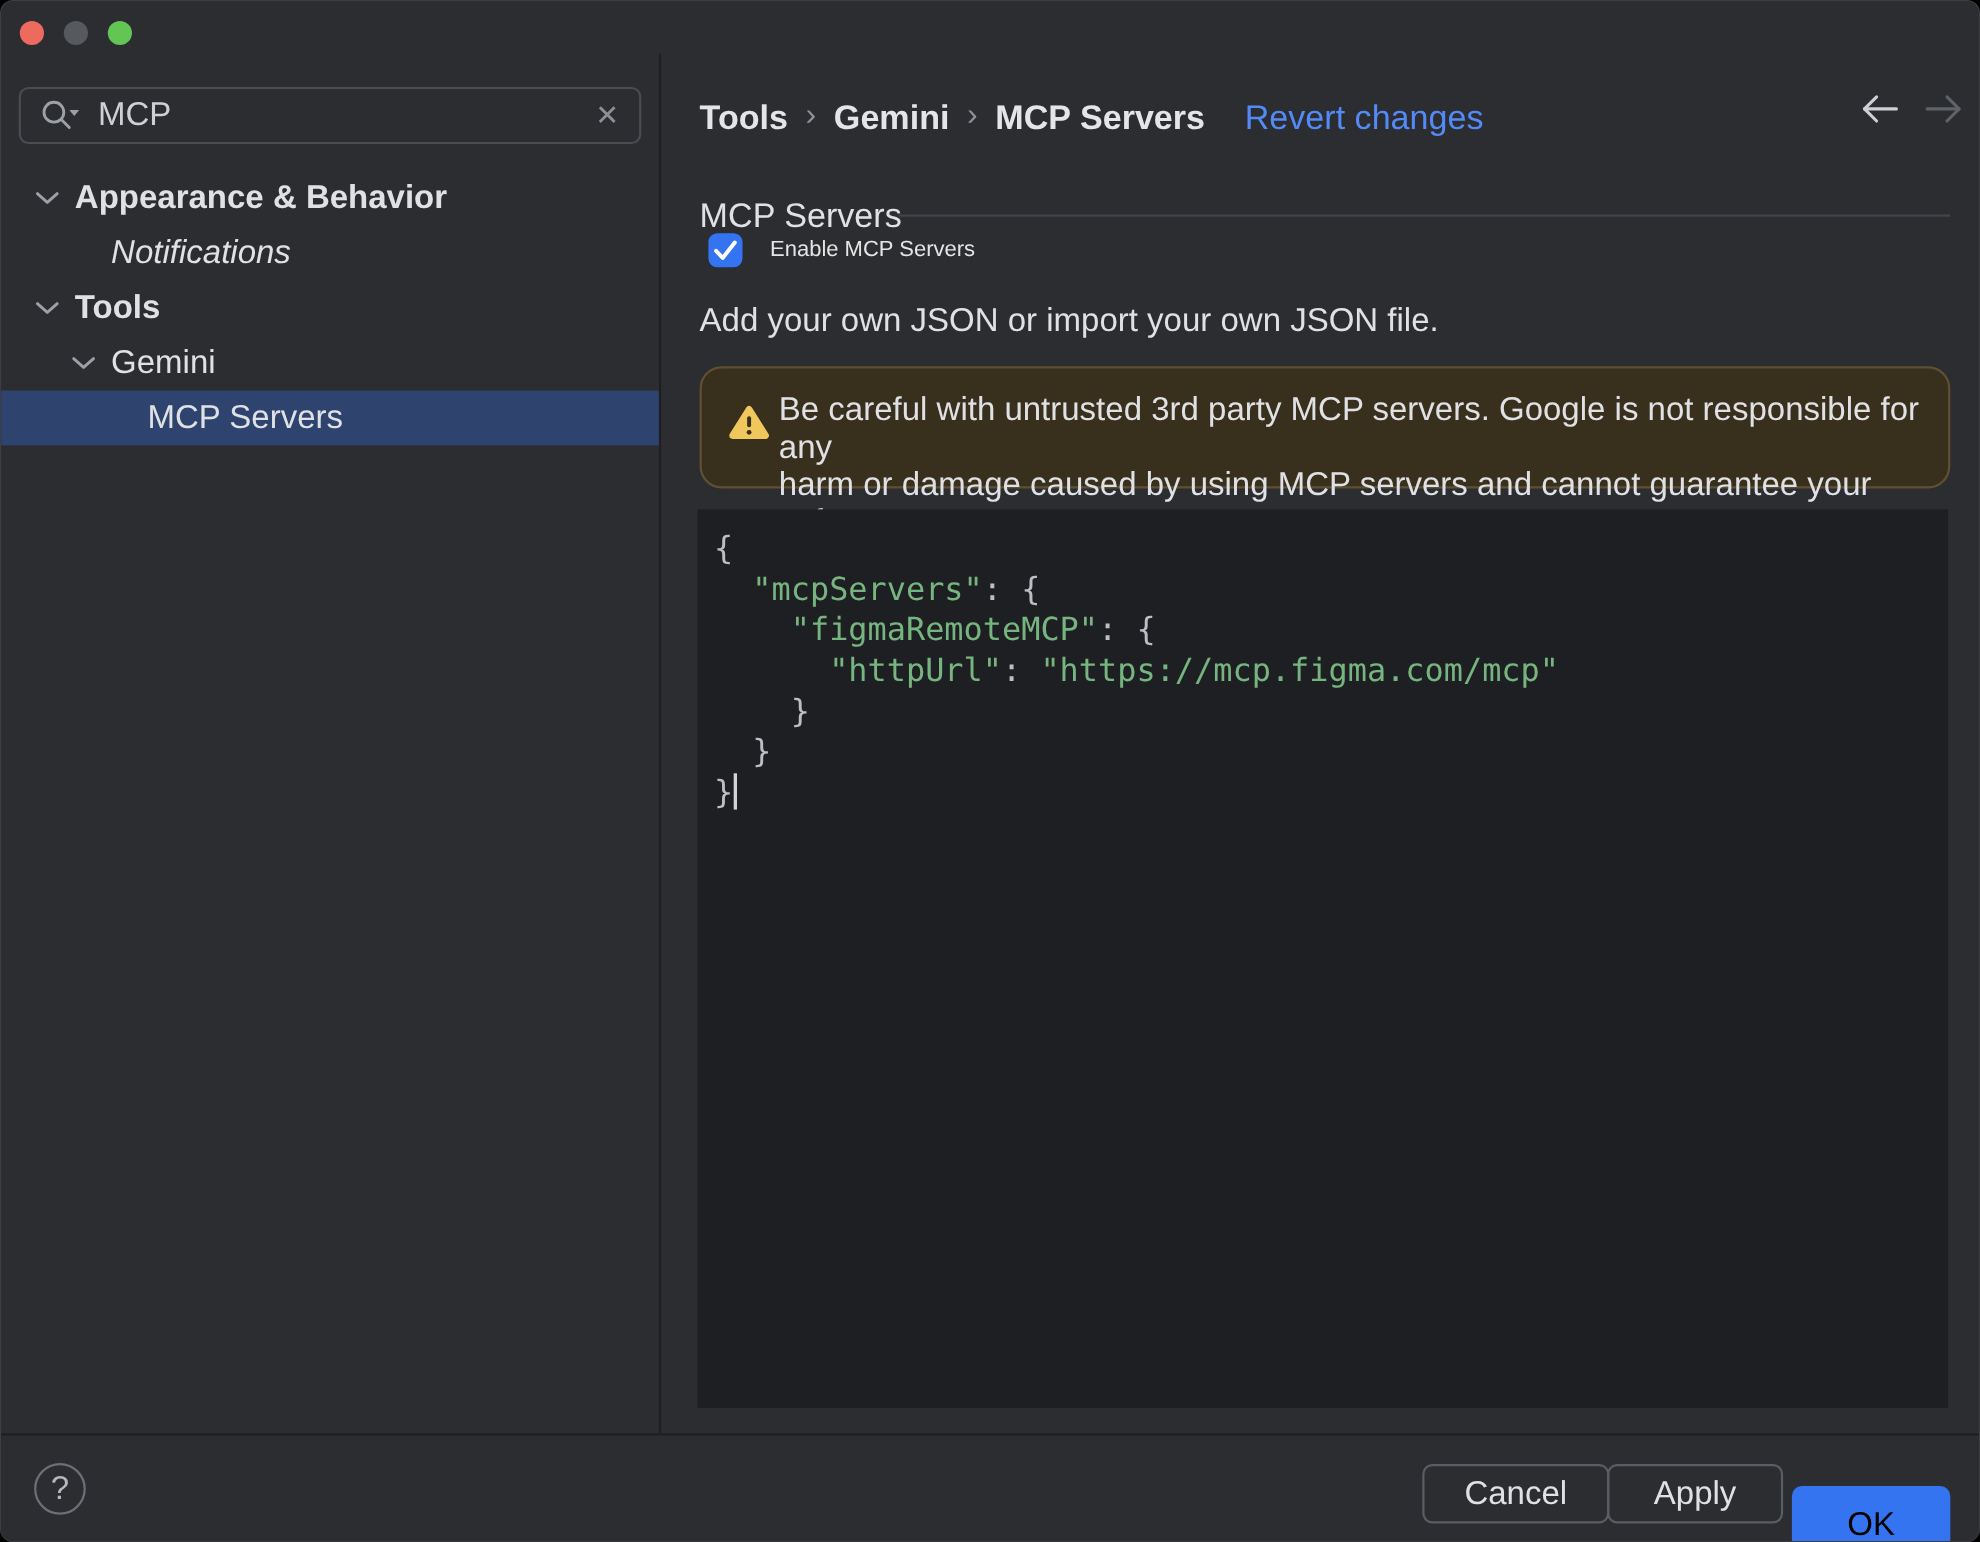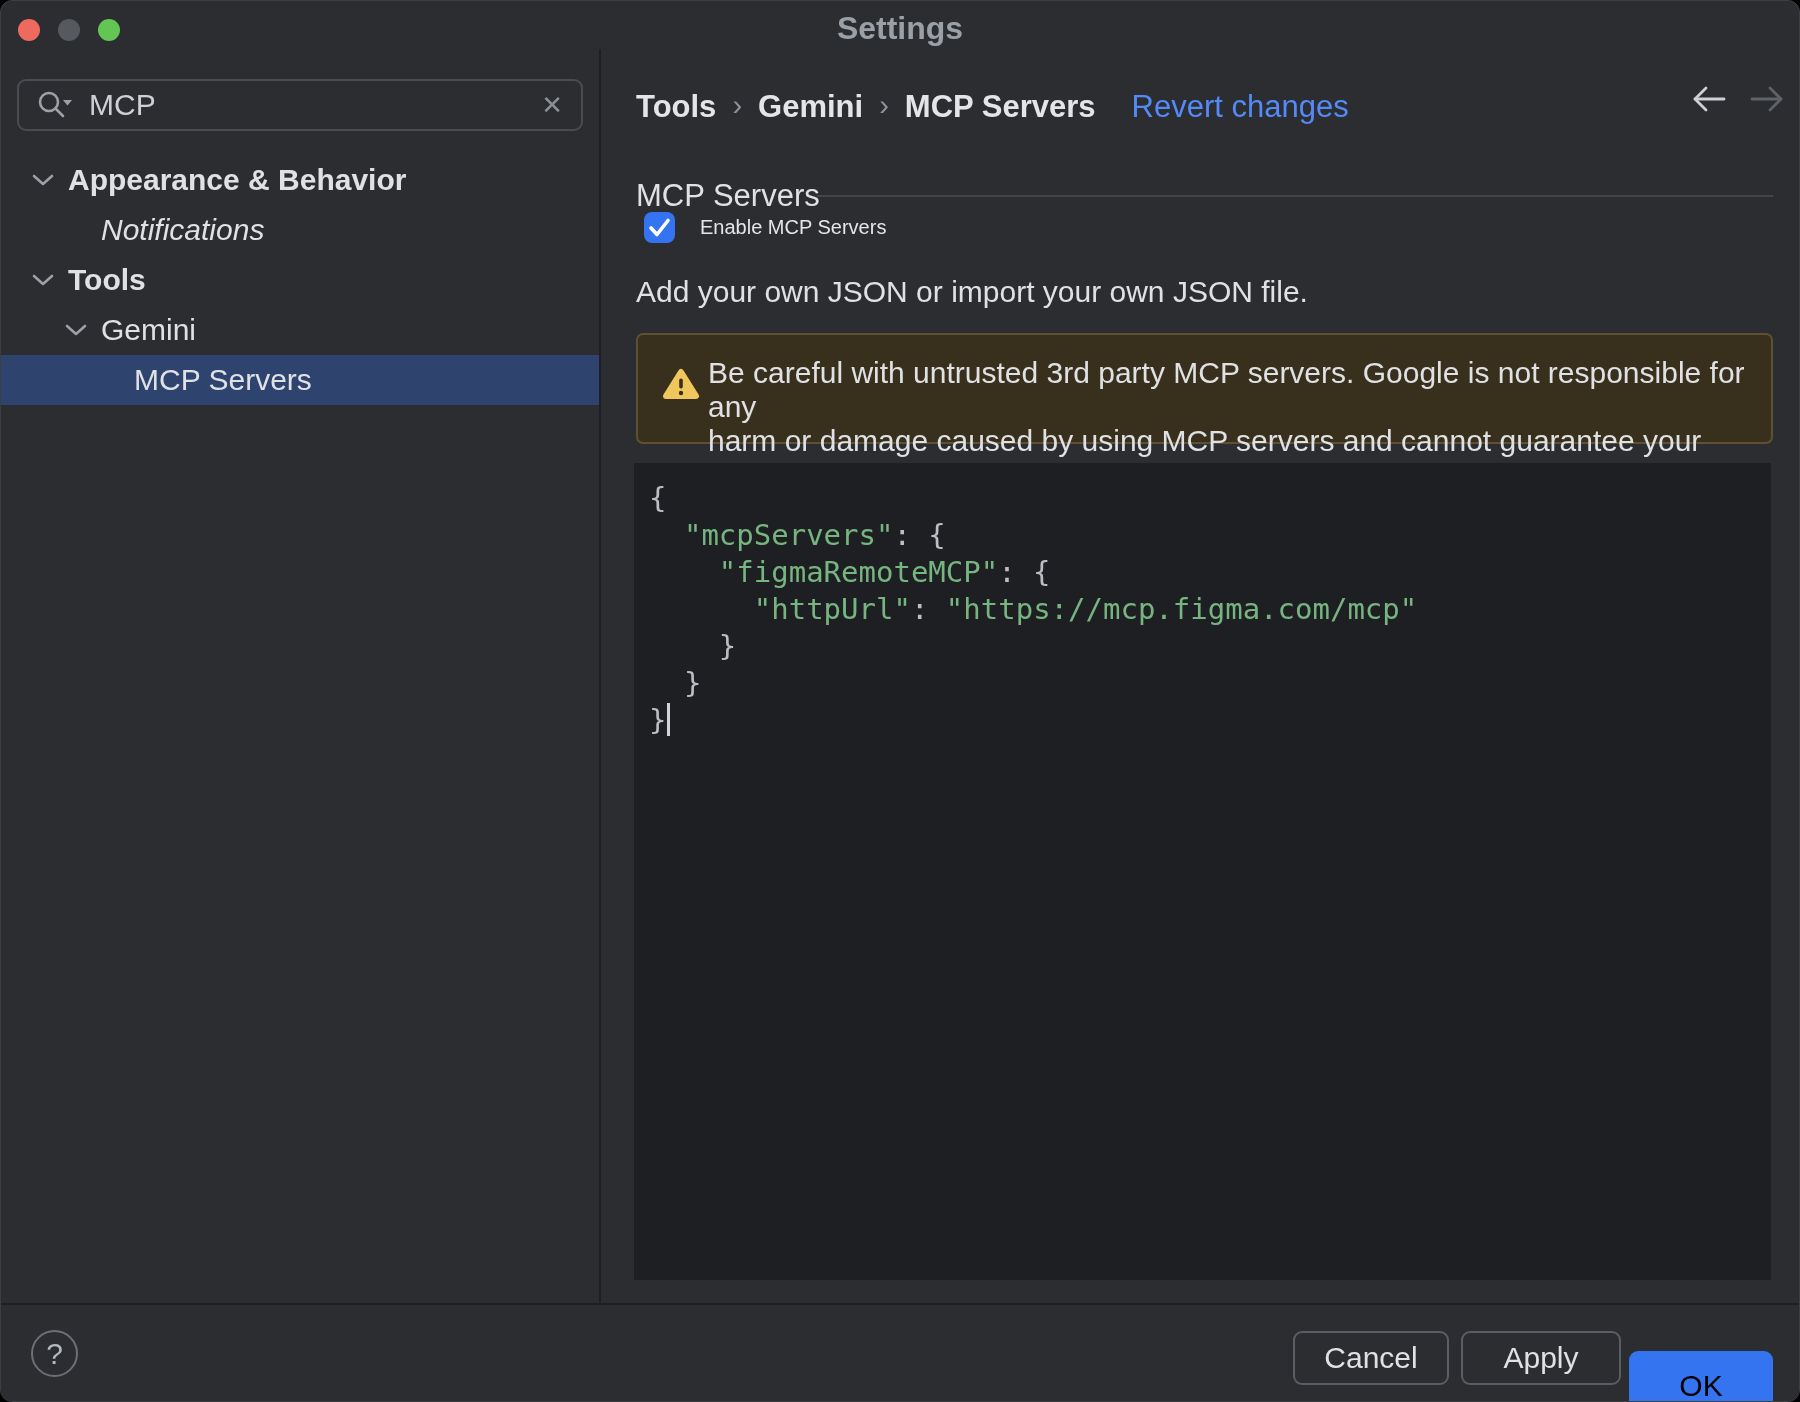--- a/index.html
+++ b/index.html
@@ -46,52 +46,51 @@
   .checkbox{position:absolute;left:41px;top:163px;width:31px;height:31px;
     border-radius:8px;background:var(--accent,#3574f0);display:flex;
     align-items:center;justify-content:center;}
   .checkbox-label{position:absolute;left:97px;top:163px;font-size:20px;line-height:31px;color:#e5e5e5;}
   .hint{position:absolute;left:33px;top:226px;font-size:30px;color:#dfe1e5;}
   .btn{font-family:"Liberation Sans",sans-serif;font-size:30px;color:#dfe1e5;
     background:transparent;border:2px solid #5a5d63;border-radius:9px;margin:0;padding:0;}
   .import-btn{position:absolute;left:666px;top:215px;width:257px;height:54px;}
   .warning{position:absolute;left:33px;top:284px;width:1137px;height:111px;
     background:var(--warning-bg,#38301d);border:2px solid var(--warning-border,#5f5033);
-    border-radius:7px;}
+    border-radius:20px;}
   .warning-icon{position:absolute;left:24px;top:32px;line-height:0;}
   .warning-text{position:absolute;left:70px;top:21px;font-size:30px;line-height:34px;color:#e0e1e4;}
   .editor{position:absolute;left:31px;top:414px;width:1137px;height:817px;
     background:var(--editor-bg,#1e1f22);padding:17px 0 0 15px;
     font-family:"DejaVu Sans Mono",monospace;font-size:29px;line-height:37px;
     white-space:pre;cursor:text;}
   .tok-str{color:var(--string-green,#77b580);}
   .tok-pun{color:var(--punct-gray,#bcbec4);}
   .cursor{display:inline-block;width:2.5px;height:33px;background:#d0d3d8;
     vertical-align:-6px;margin-left:1px;}
   
   .footer{position:absolute;left:0;right:0;top:1302px;height:100px;
     border-top:2px solid #1e1f22;background:var(--panel-bg,#2b2d30);}
   .help{position:absolute;left:30px;top:25px;width:47px;height:47px;border-radius:50%;
     border:2.5px solid #6b6f76;display:flex;align-items:center;justify-content:center;
     font-size:30px;color:#b4b8bf;}
-  .cancel-btn{position:absolute;left:1292px;top:26px;width:156px;height:54px;}
+  .cancel-btn{position:absolute;left:1292px;top:26px;width:170px;height:54px;}
   .apply-btn{position:absolute;left:1460px;top:26px;width:160px;height:54px;}
   .ok-btn{position:absolute;left:1628px;top:26px;width:144px;height:70px;
     background:var(--accent,#3574f0);border:none;color:#000000;margin-top:20px;}
 </style>
 </head>
 <body>
 
 <div class="window">
 
   <div class="titlebar">
     <div class="tl red"></div>
     <div class="tl gray"></div>
     <div class="tl green"></div>
-    <div class="win-title">Settings</div>
   </div>
 
   <div class="sidebar">
     <div class="searchbox">
       <span style="line-height:0;">
         <svg width="36" height="30" viewBox="0 0 36 30">
           <circle cx="12" cy="12" r="9" fill="none" stroke="#9da0a8" stroke-width="2.6"></circle>
           <line x1="18.5" y1="18.5" x2="26" y2="26" stroke="#9da0a8" stroke-width="2.6" stroke-linecap="round"></line>
           <path d="M26 10 L35 10 L30.5 15.5 Z" fill="#9da0a8"></path>
         </svg>

